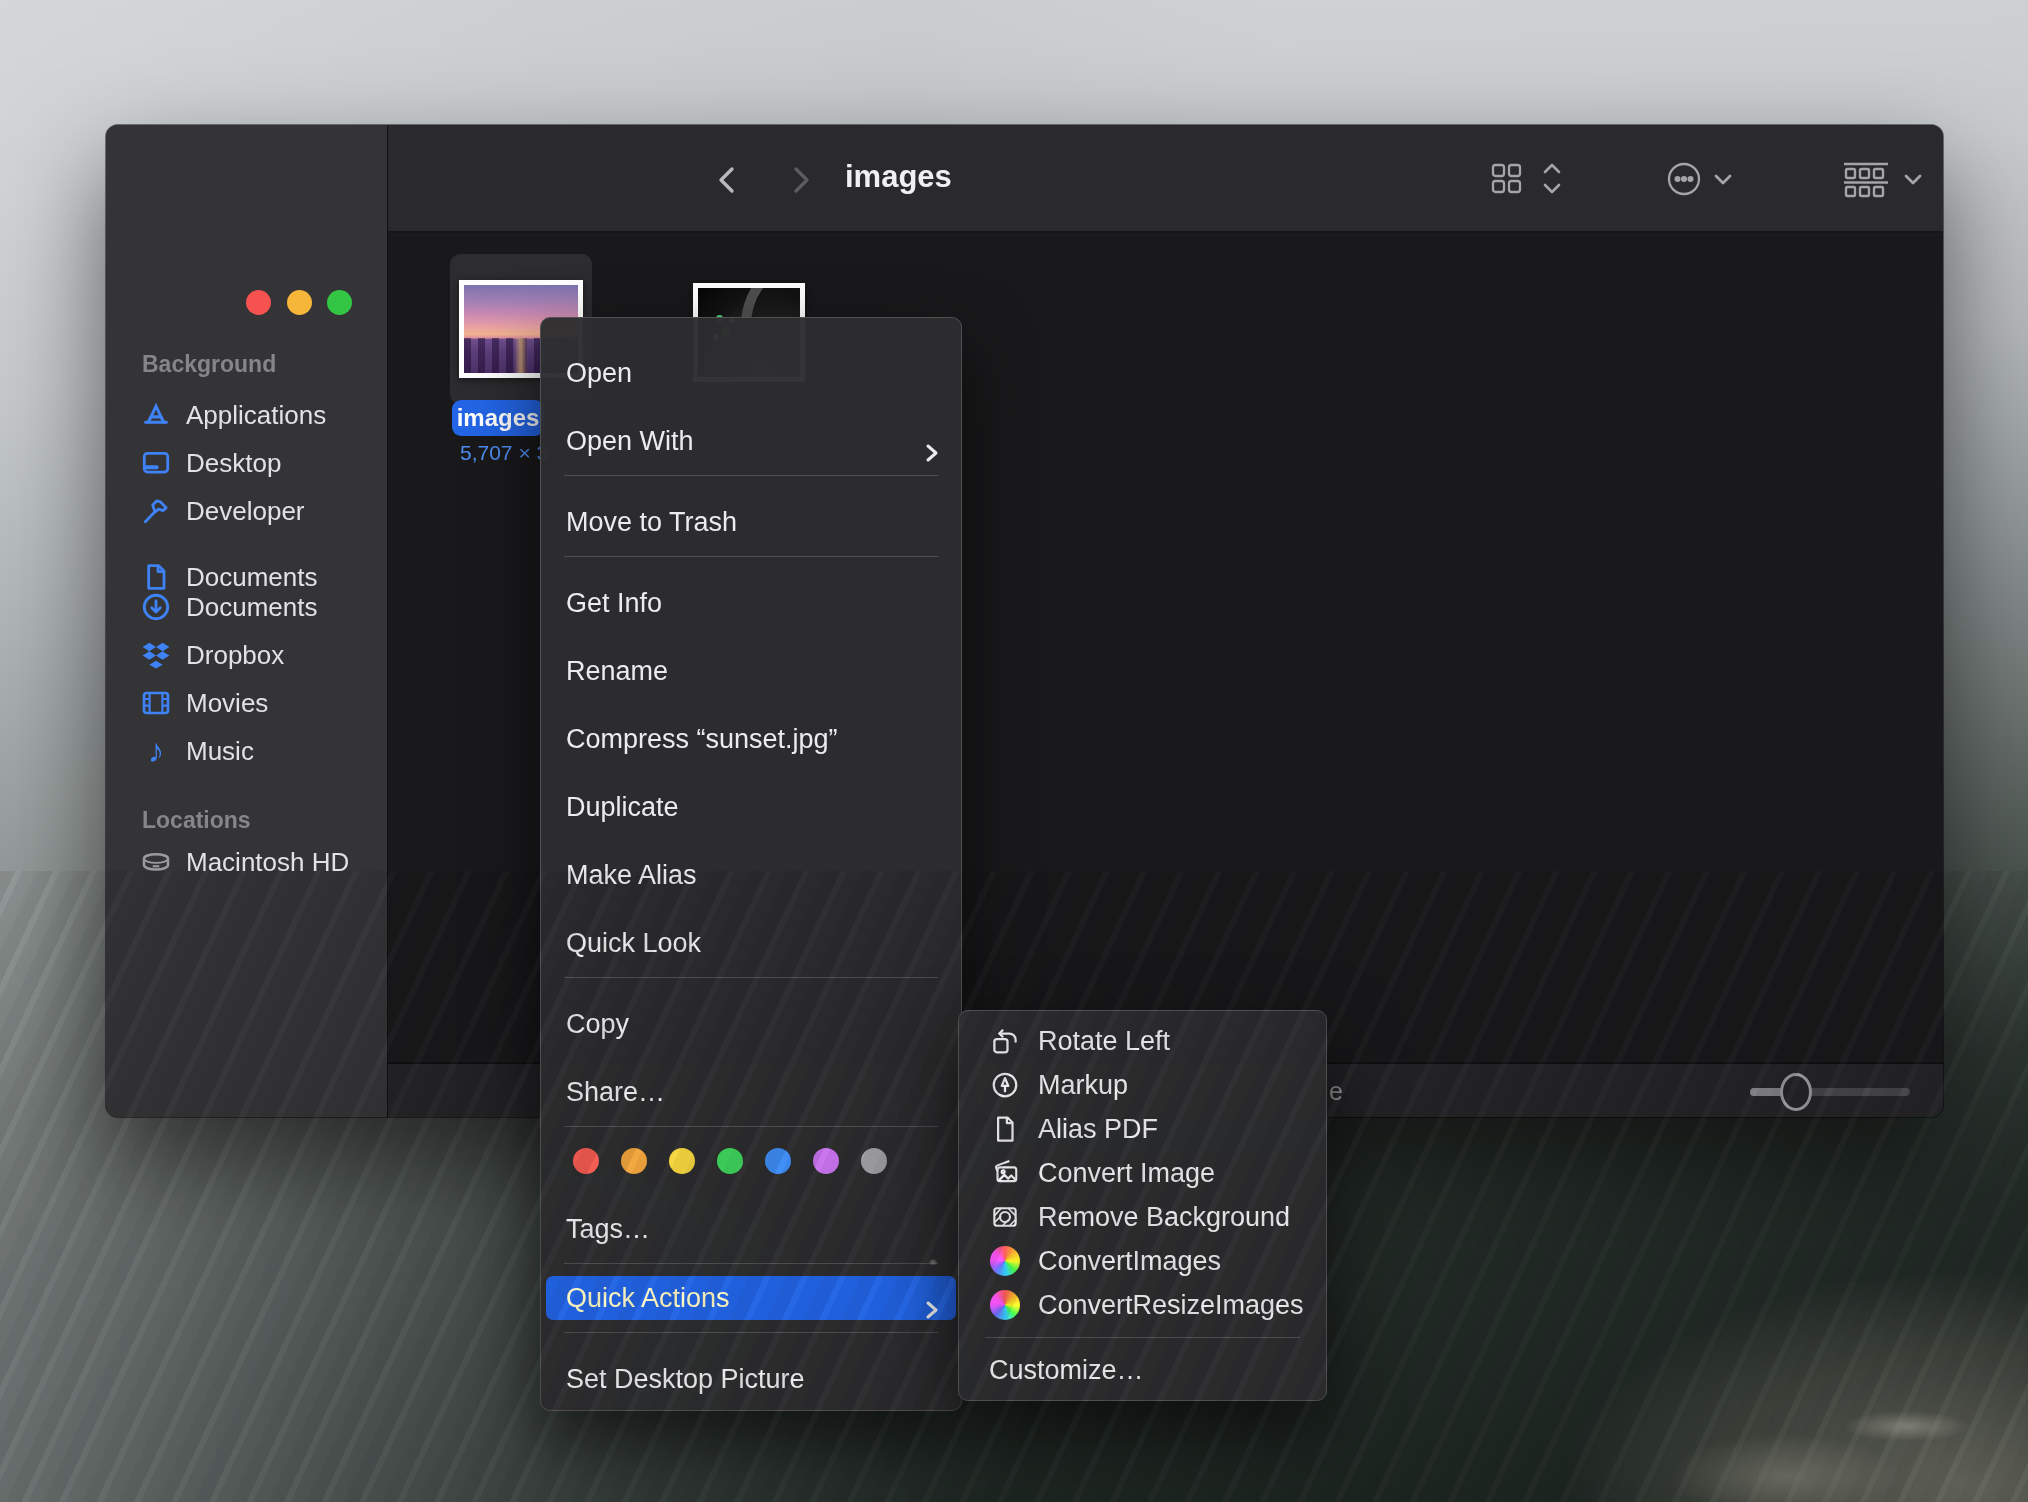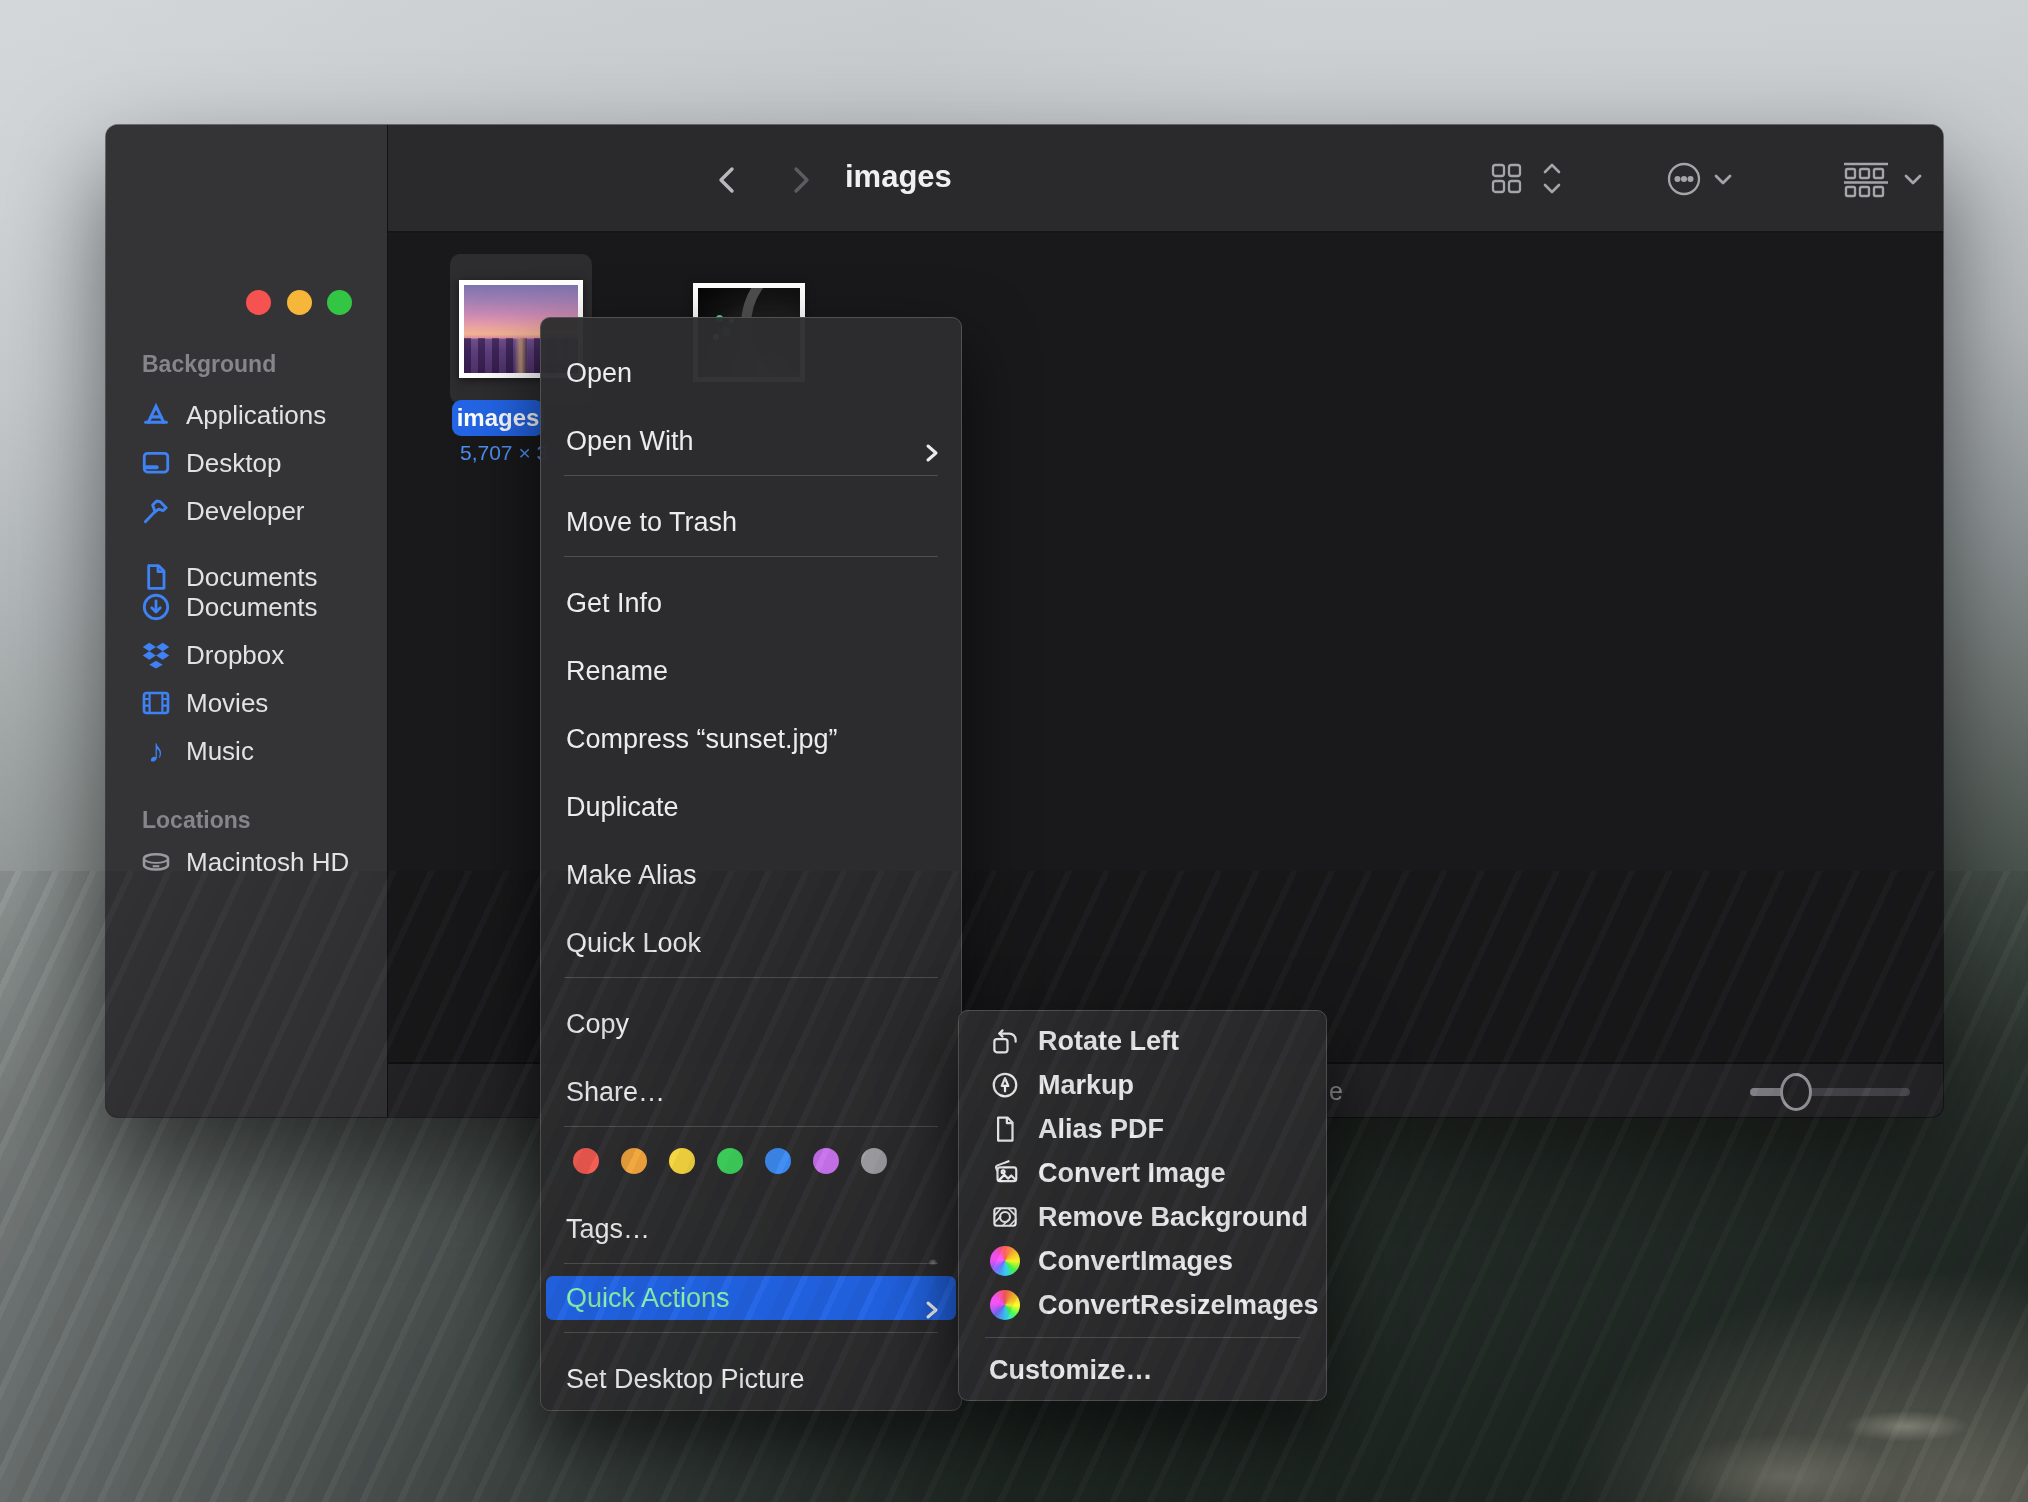--- a/index.html
+++ b/index.html
@@ -69,27 +69,27 @@
   .zoom-fill { position:absolute; left:1362px; top:24px; width:44px; height:8px; border-radius:4px; background:#7e7e84; }
   .zoom-knob { position:absolute; left:1392px; top:9px; width:32px; height:38px; border-radius:50%;
     border:3px solid #96969b; background:#232326; }
 
   
   .menu { position:absolute; background:rgba(45,45,48,.97); border:1.5px solid #515154; border-radius:10px;
     box-shadow:0 30px 70px rgba(0,0,0,.6); color:#ececee; }
   .ctx { left:540px; top:317px; width:422px; padding:9px 0; }
   .mi { height:44px; line-height:44px; padding-left:25px; font-size:27px; position:relative; white-space:nowrap;margin-top:24px; }
   .mi .chev { position:absolute; right:22px; top:13px; }
-  .hl { margin:0 5px; padding-left:20px; border-radius:7px; color:#86efac; }
+  .hl { margin:0 5px; padding-left:20px; border-radius:7px; color:#fef9c3; }
   .hl .chev { right:17px; }
   .sep { height:1px; background:rgba(255,255,255,.17); margin:12px 23px; }
   .tagrow { height:44px; display:flex; align-items:center; padding-left:32px; gap:22px; }
   .tagdot { width:26px; height:26px; border-radius:50%; }
 
-  .sub { left:958px; top:1010px; width:369px; padding:8px 0;font-weight:bold; }
+  .sub { left:958px; top:1010px; width:369px; padding:8px 0; }
   .smi { height:44px; display:flex; align-items:center; padding-left:30px; font-size:27px; gap:17px; white-space:nowrap; }
   .smi .sic { width:32px; height:32px; flex:0 0 auto; display:flex; align-items:center; justify-content:center; }
   .sub .sep { margin:10px 26px 10px 26px; }
   .foot { height:44px; line-height:44px; padding-left:30px; font-size:27px; }
   .wheel { width:30px; height:30px; border-radius:50%;
     background:conic-gradient(#ff5f5c,#ffb44a,#f8f04c,#5ce860,#4cc2ff,#6f6bff,#d45cff,#ff5ccb,#ff5f5c);
     filter:saturate(1.25) brightness(1.05); }
 </style>
 </head>
 <body>

